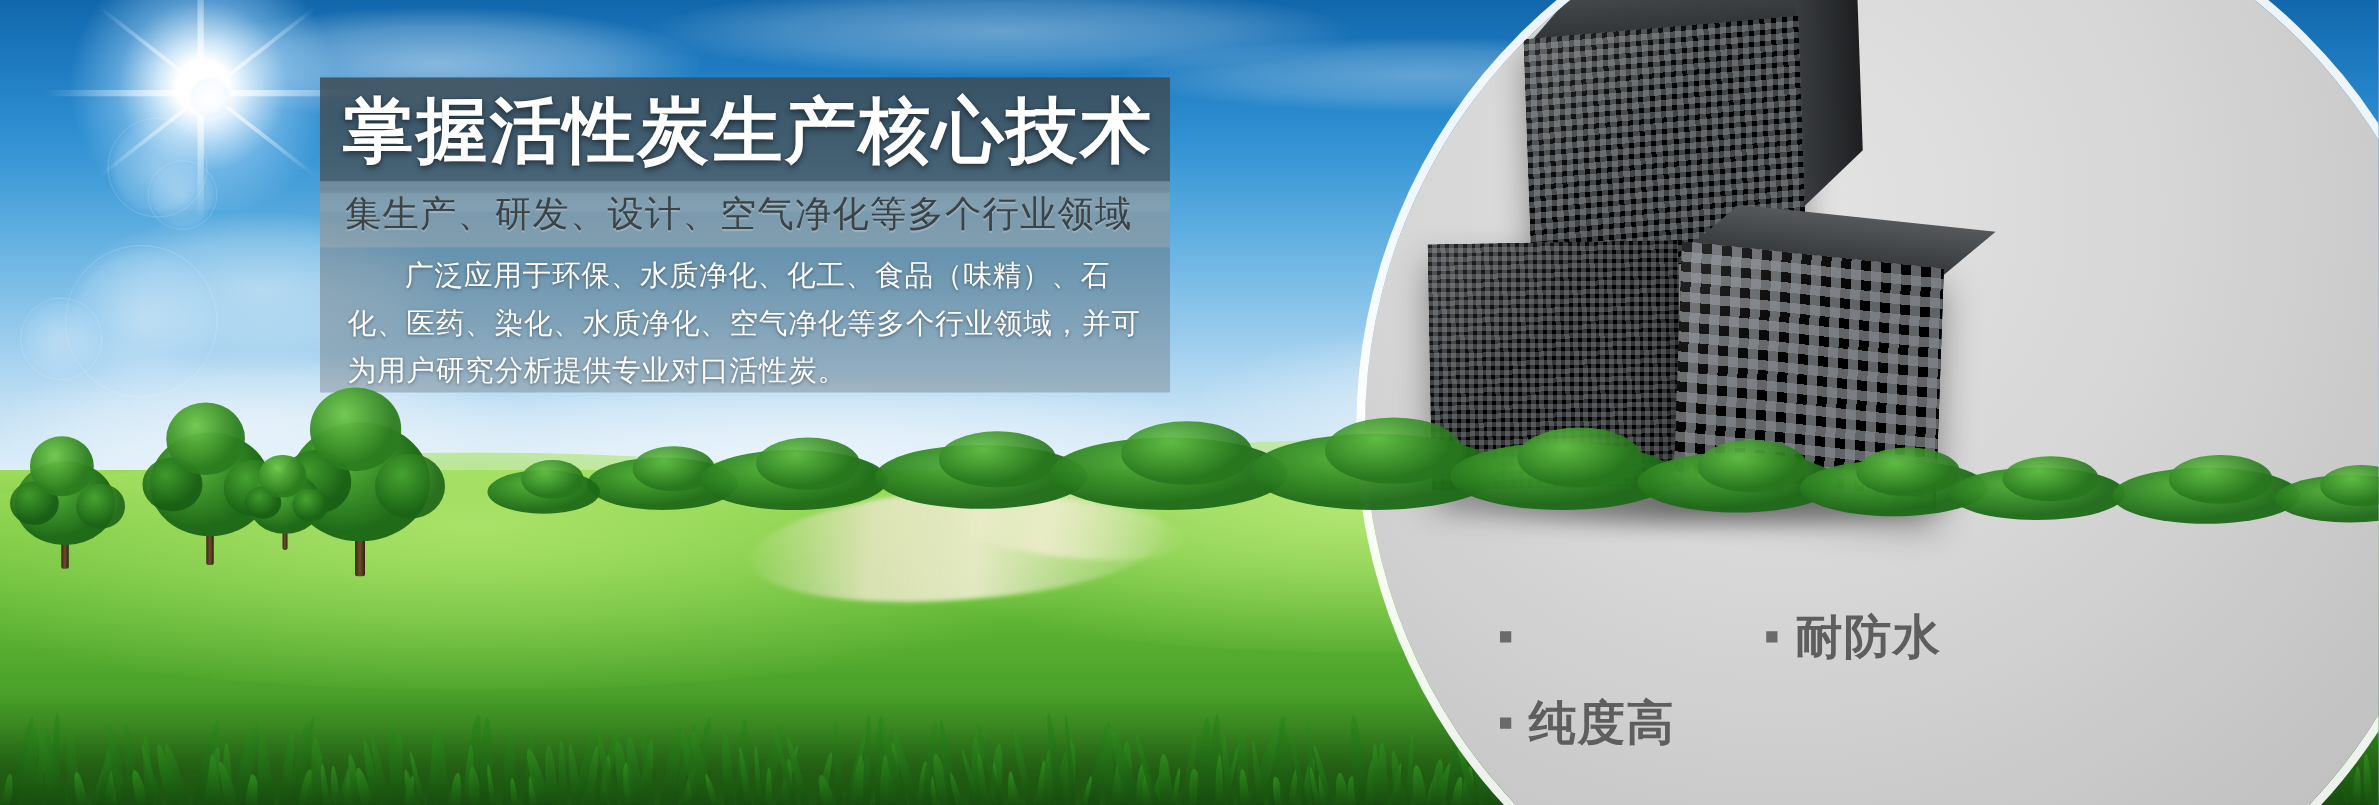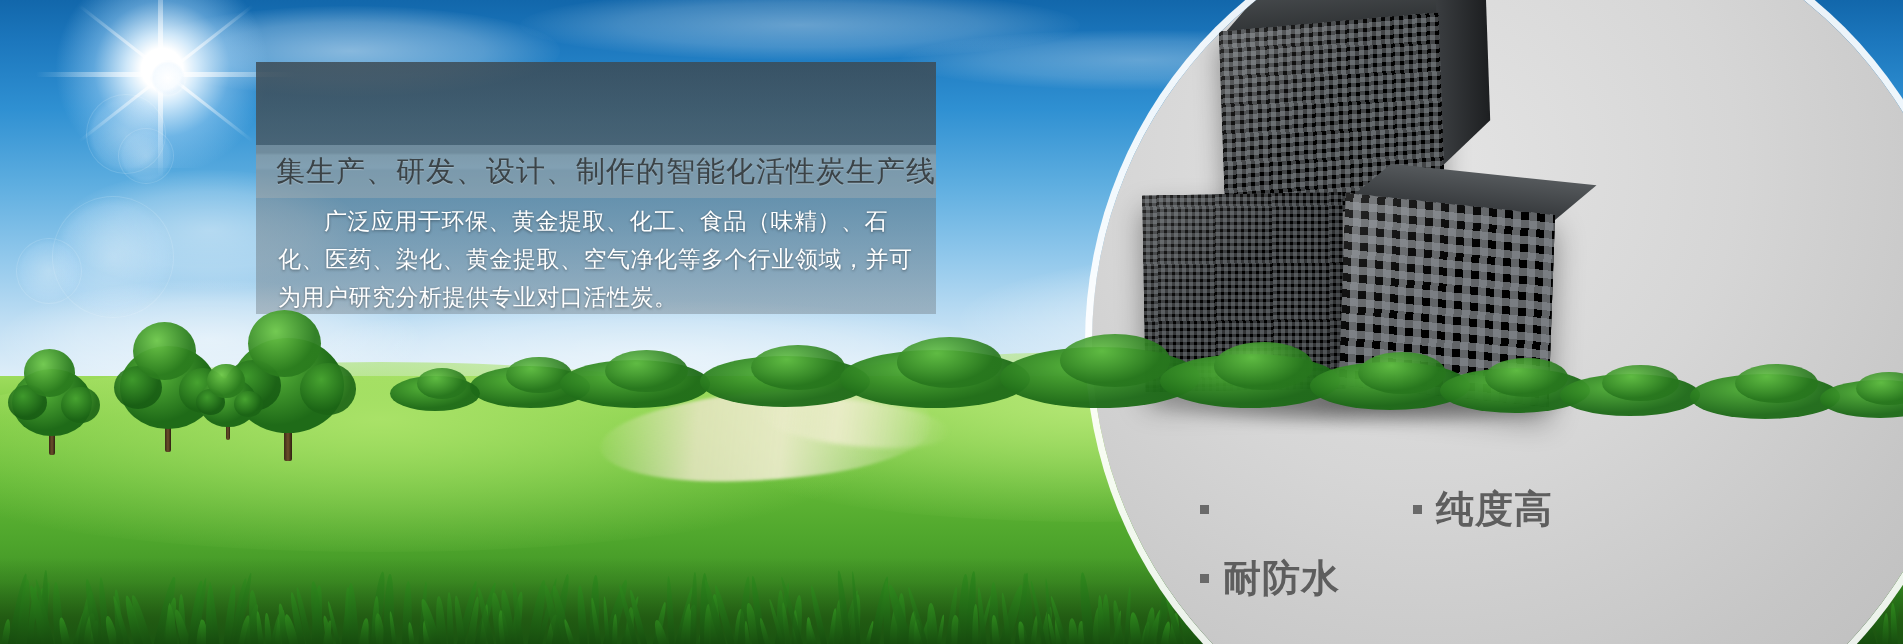--- a/index.html
+++ b/index.html
@@ -621,24 +621,25 @@
       <div class="blade" style="left: 1881.67px; width: 5.85937px; height: 34.8456px; transform: rotate(2.13788deg); opacity: 0.814668;"></div>
       <div class="blade" style="left: 1886.69px; width: 5.77909px; height: 77.4074px; transform: rotate(9.04373deg); opacity: 0.775914;"></div>
       <div class="blade" style="left: 1892.45px; width: 5.54134px; height: 44.5313px; transform: rotate(-2.98422deg); opacity: 0.954107;"></div>
       <div class="blade" style="left: 1900.95px; width: 9.42026px; height: 36.4633px; transform: rotate(8.55815deg); opacity: 0.875111;"></div>
     </div>
 
   <div class="panel">
     <div class="panel-head"></div>
     <div class="panel-sub"></div>
 
-
-    <div class="subline">集生产、研发、设计、制作的智能化活性炭生产线</div>
-
-    <div class="bodytext">广泛应用于环保、黄金提取、化工、食品（味精）、石化、医药、染化、黄金提取、空气净化等多个行业领域，并可为用户研究分析提供专业对口活性炭。</div>
+    <div class="headline">掌握活性炭生产核心技术</div>
+
+    <div class="subline">集生产、研发、设计、空气净化等多个行业领域</div>
+
+    <div class="bodytext">广泛应用于环保、水质净化、化工、食品（味精）、石化、医药、染化、水质净化、空气净化等多个行业领域，并可为用户研究分析提供专业对口活性炭。</div>
   </div>
 
   <div class="circle-wrap">
 
     <div class="blk-shadow"></div>
 
     <div class="block" id="blk-top">
       <div class="top-face"></div>
       <div class="side-face"></div>
       <div class="face"></div>
@@ -655,22 +656,22 @@
       <div class="face"></div>
       <div class="sheen"></div>
     </div>
 
     <div class="features" id="features">
         <div class="feat">
           <span class="dot"></span>
         </div>
         <div class="feat">
           <span class="dot"></span>
-          <span>纯度高</span>
+          <span>耐防水</span>
         </div>
         <div class="feat">
           <span class="dot"></span>
-          <span>耐防水</span>
+          <span>纯度高</span>
         </div>
       </div>
   </div>
 
 </div>
 
 </body></html>

